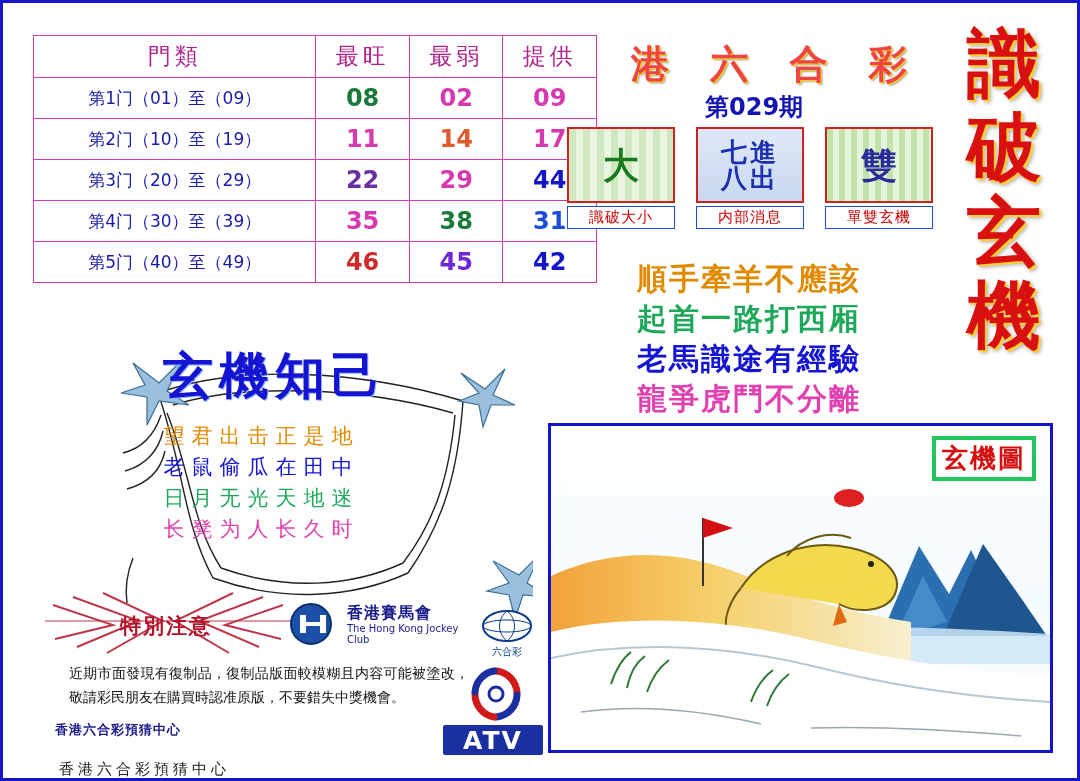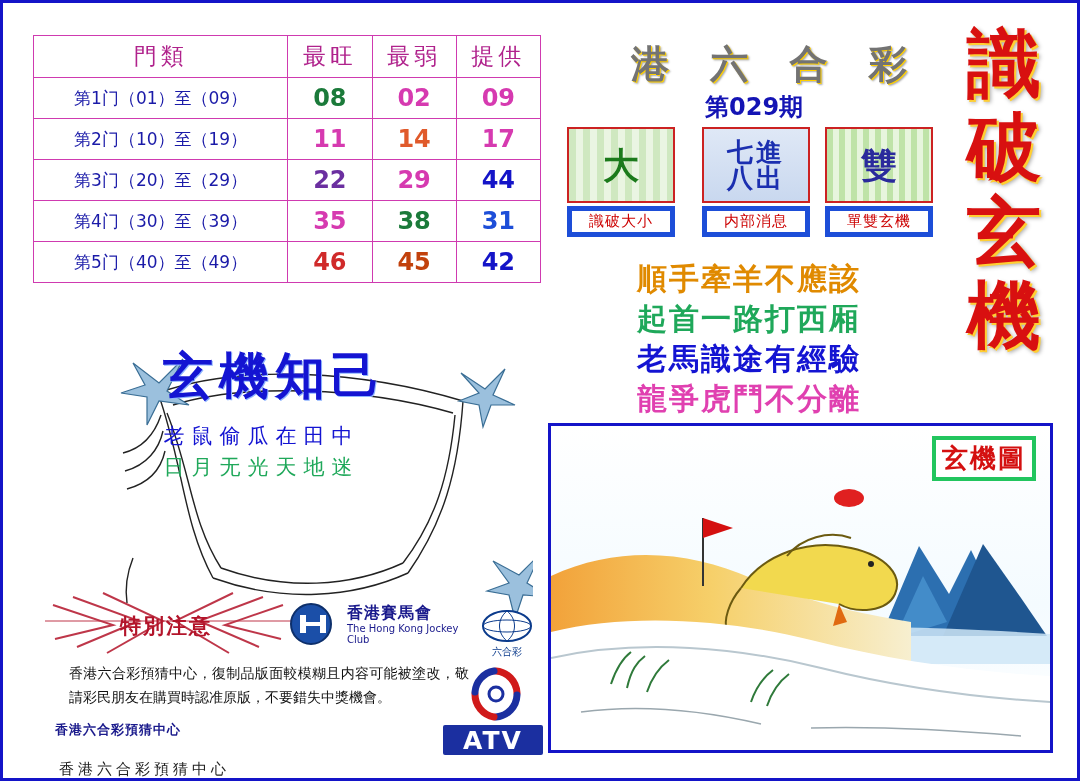--- a/index.html
+++ b/index.html
@@ -9,21 +9,21 @@
     font-family:"DejaVu Sans","Liberation Sans",sans-serif;
     position:relative;overflow:hidden;
   }
   .page{
     position:absolute;left:0;top:0;width:1080px;height:781px;
     border:3px solid #1414c8;box-sizing:border-box;
   }
 
   
   .tbl{
-    position:absolute;left:30px;top:32px;width:508px;
+    position:absolute;left:30px;top:32px;width:564px;
     border-collapse:collapse;
     background:#ffffff;
   }
   .tbl td,.tbl th{
     border:1px solid #cf3ab0;
     text-align:center;
     padding:5px 2px;
     height:30px;
   }
   .tbl th{
@@ -32,21 +32,21 @@
     letter-spacing:4px;
   }
   .tbl .rowlab{
     font-size:17px;color:#1a1aa8;white-space:nowrap;letter-spacing:0px;
   }
   .tbl .num{font-size:24px;font-weight:bold;}
 
   
   .hdr-small{
     position:absolute;left:628px;top:36px;width:320px;height:56px;
-    font-size:38px;font-weight:bold;color:#737373;
+    font-size:38px;font-weight:bold;color:#ef4444;
     letter-spacing:14px;
     font-family:"DejaVu Serif","Liberation Serif",serif;
     text-shadow:1px 1px 0 #ffd000, 2px 2px 2px rgba(0,0,0,.35);
     white-space:nowrap;
   }
   .hdr-big{
     position:absolute;right:14px;top:18px;width:118px;
     font-size:74px;line-height:84px;color:#d81010;
     font-family:"DejaVu Serif","Liberation Serif",serif;
     font-weight:bold;text-align:center;
@@ -61,32 +61,32 @@
   
   .boxes{position:absolute;left:560px;top:124px;width:380px;height:124px;}
   .bx{position:absolute;width:108px;}
   .bx .pic{
     height:76px;border:2px solid #c22;box-sizing:border-box;
     display:flex;align-items:center;justify-content:center;
     font-size:36px;font-weight:bold;line-height:1;
     font-family:"DejaVu Serif","Liberation Serif",serif;
   }
   .bx .cap{
-    margin-top:3px;border:5px solid #1d4ed8;background:#fff;
+    margin-top:3px;border:1px solid #1d4ed8;background:#fff;
     font-size:15px;color:#c00;text-align:center;padding:1px 0;
     letter-spacing:1px;
   }
   .bx1{left:4px;}
   .bx1 .pic{
     background:
       repeating-linear-gradient(90deg,#cfe8c0 0 7px,#eaf5e2 7px 14px),
       repeating-linear-gradient(0deg,#b9dca6 0 7px,#ddeed2 7px 14px);
     color:#1b7a1b;
   }
-  .bx2{left:139px;}
+  .bx2{left:133px;}
   .bx2 .pic{
     background:linear-gradient(180deg,#dfe8f6,#c9d8ef);
     color:#1b2fb0;font-size:26px;flex-direction:column;letter-spacing:3px;
   }
   .bx2 .pic span{display:block;}
   .bx3{left:262px;}
   .bx3 .pic{
     background:
       repeating-linear-gradient(90deg,#bfe3a8 0 6px,#e7f5dd 6px 12px),
       repeating-linear-gradient(0deg,#a9d892 0 6px,#d8eec9 6px 12px);
@@ -197,21 +197,21 @@
         </tr>
         <tr>
           <td class="rowlab">第4门（30）至（39）</td>
           <td class="num" style="color: rgb(214, 58, 176);">35</td>
           <td class="num" style="color: rgb(27, 122, 58);">38</td>
           <td class="num" style="color: #1d4ed8;">31</td>
         </tr>
         <tr>
           <td class="rowlab">第5门（40）至（49）</td>
           <td class="num" style="color: rgb(208, 42, 42);">46</td>
-          <td class="num" style="color: #c2410c;">45</td>
+          <td class="num" style="color: #6d28d9;">45</td>
           <td class="num" style="color: rgb(20, 20, 200);">42</td>
         </tr>
       </tbody>
   </table>
 
   <div class="hdr-small">港 六 合 彩</div>
   <div class="hdr-big">識破玄機</div>
   <div class="issue">第029期</div>
 
   <div class="boxes">
@@ -256,37 +256,39 @@
     </g>
     <g fill="#9bc0dd" stroke="#3a6e95" stroke-width="1.2">
       <path d="M70,10 L96,30 L120,6 L104,38 L126,52 L96,48 L84,72 L84,44 L58,40 L82,32 Z"></path>
       <path d="M398,20 L422,36 L442,16 L430,42 L452,52 L428,52 L420,74 L416,52 L396,48 L416,40 Z"></path>
       <path d="M430,208 L456,222 L478,200 L464,230 L486,244 L460,242 L452,266 L446,242 L424,238 L446,230 Z"></path>
     </g>
   </svg>
 
   <div class="xj-title">玄機知己</div>
   <div class="poem" id="poem">
+      <div class="ln" style="color: rgb(224, 138, 0);"><span>望</span><span>君</span><span>出</span><span>击</span><span>正</span><span>是</span><span>地</span></div>
       <div class="ln" style="color: rgb(20, 20, 210);"><span>老</span><span>鼠</span><span>偷</span><span>瓜</span><span>在</span><span>田</span><span>中</span></div>
       <div class="ln" style="color: rgb(31, 168, 90);"><span>日</span><span>月</span><span>无</span><span>光</span><span>天</span><span>地</span><span>迷</span></div>
+      <div class="ln" style="color: rgb(224, 64, 176);"><span>长</span><span>凳</span><span>为</span><span>人</span><span>长</span><span>久</span><span>时</span></div>
     </div>
 
   <svg style="position:absolute;left:40px;top:588px;" width="250" height="70" viewBox="0 0 250 70">
     <g stroke="#b3142a" stroke-width="2" fill="none" opacity=".85">
       <path d="M10,14 L70,34 L12,48"></path>
       <path d="M240,14 L182,34 L238,48"></path>
       <path d="M30,6 L96,30 L34,56"></path>
       <path d="M220,6 L156,30 L216,56"></path>
       <path d="M60,2 L120,30 L64,62"></path>
       <path d="M190,2 L132,30 L186,62"></path>
       <path d="M2,30 L248,30" stroke-width="1"></path>
     </g>
   </svg>
   <div class="notice">特別注意</div>
-  <div class="para">香港六合彩預猜中心，復制品版面較模糊且内容可能被塗改，敬請彩民朋友在購買時認准原版，不要錯失中獎機會。</div>
+  <div class="para">近期市面發現有復制品，復制品版面較模糊且内容可能被塗改，敬請彩民朋友在購買時認准原版，不要錯失中獎機會。</div>
   <div class="footer-small">香港六合彩預猜中心</div>
   <div class="footer-bottom">香港六合彩預猜中心</div>
 
   <div class="jc">
     <svg width="52" height="46" viewBox="0 0 52 46">
       <circle cx="24" cy="23" r="20" fill="#1b4fa8"></circle>
       <path d="M13,14 h6 v18 h-6 z M33,14 h6 v18 h-6 z M13,21 h26 v4 h-26 z" fill="#ffffff"></path>
       <circle cx="24" cy="23" r="20" fill="none" stroke="#0d2f6b" stroke-width="2"></circle>
     </svg>
     <div class="txt1">香港賽馬會</div>

